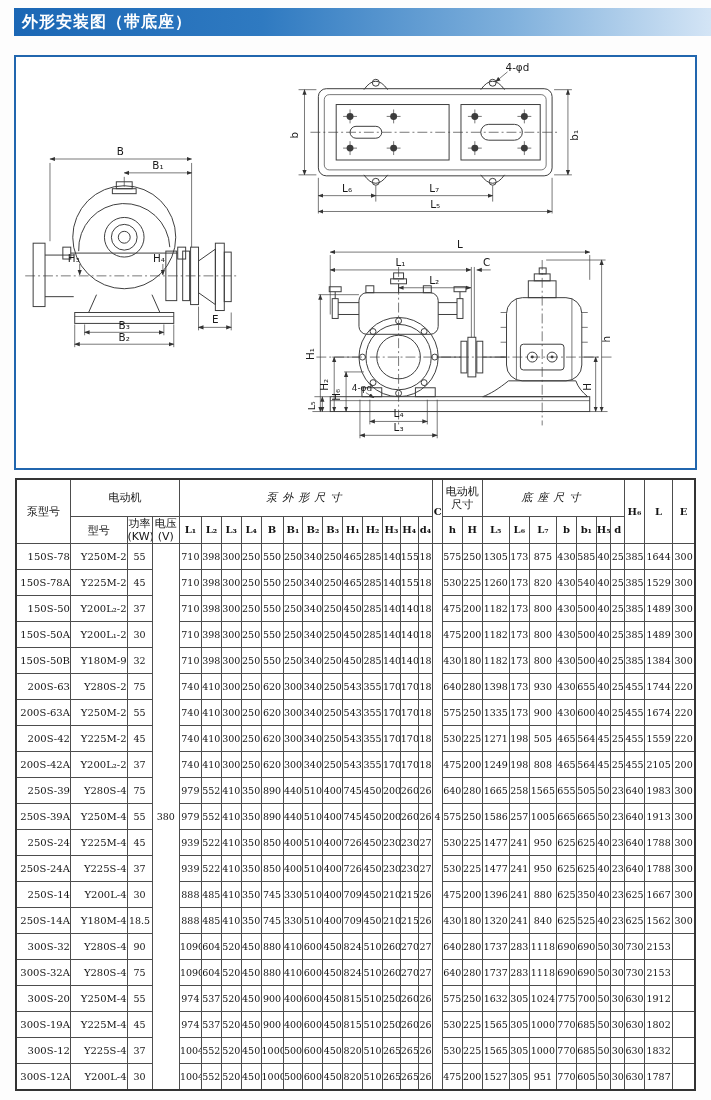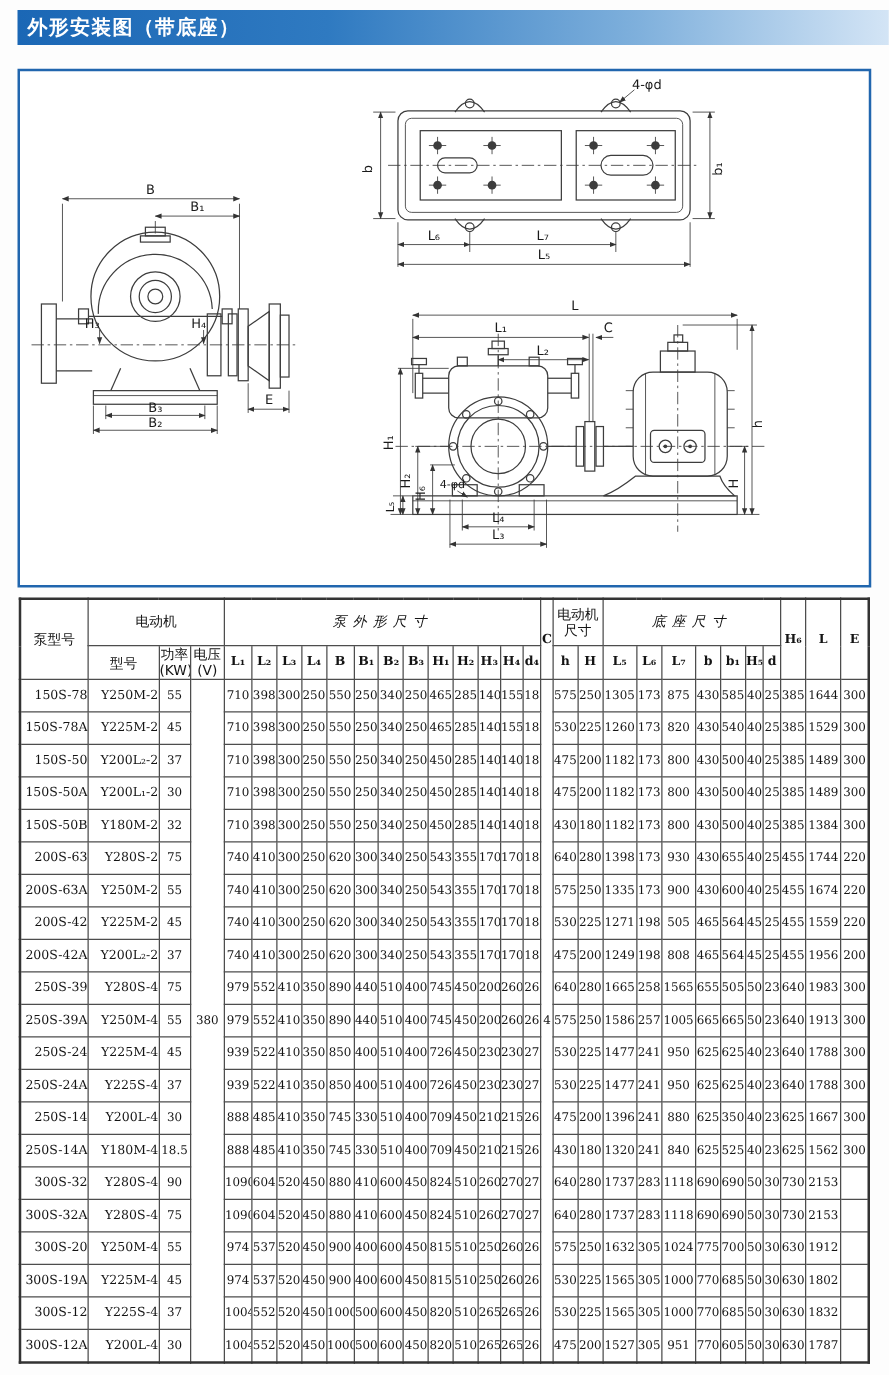--- a/index.html
+++ b/index.html
@@ -467,21 +467,21 @@
           <td>430</td>
           <td>500</td>
           <td>40</td>
           <td>25</td>
           <td>385</td>
           <td>1489</td>
           <td>300</td>
         </tr>
         <tr>
           <td class="model">150S-50B</td>
-          <td class="model">Y180M-2</td>
+          <td class="model">Y180M-9</td>
           <td>32</td>
           <td>710</td>
           <td>398</td>
           <td>300</td>
           <td>250</td>
           <td>550</td>
           <td>250</td>
           <td>340</td>
           <td>250</td>
           <td>450</td>
@@ -612,21 +612,21 @@
           <td>475</td>
           <td>200</td>
           <td>1249</td>
           <td>198</td>
           <td>808</td>
           <td>465</td>
           <td>564</td>
           <td>45</td>
           <td>25</td>
           <td>455</td>
-          <td>1956</td>
+          <td>2105</td>
           <td>200</td>
         </tr>
         <tr>
           <td class="model">250S-39</td>
           <td class="model">Y280S-4</td>
           <td>75</td>
           <td>979</td>
           <td>552</td>
           <td>410</td>
           <td>350</td>

